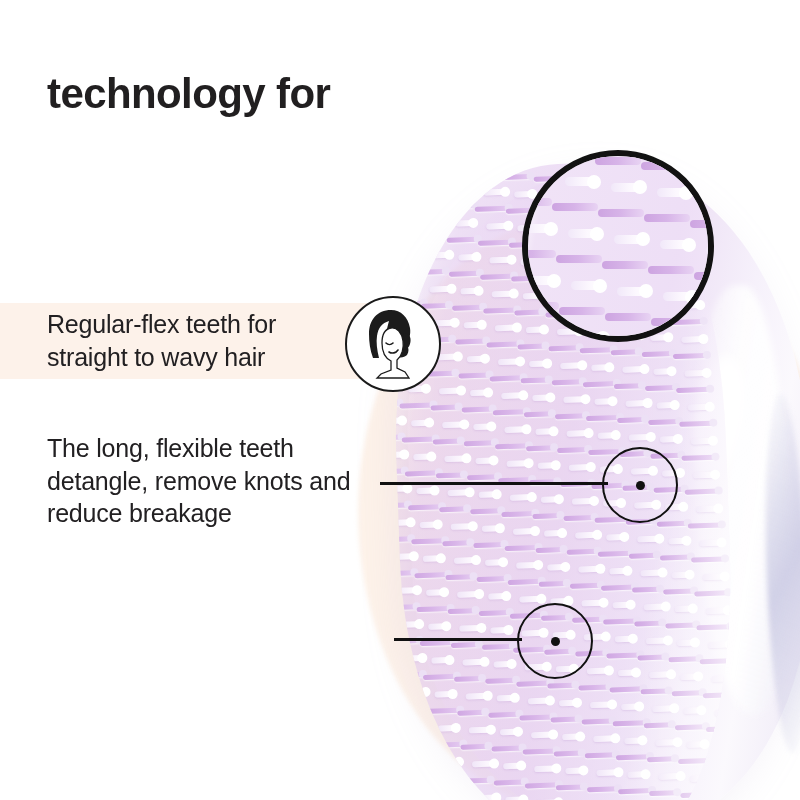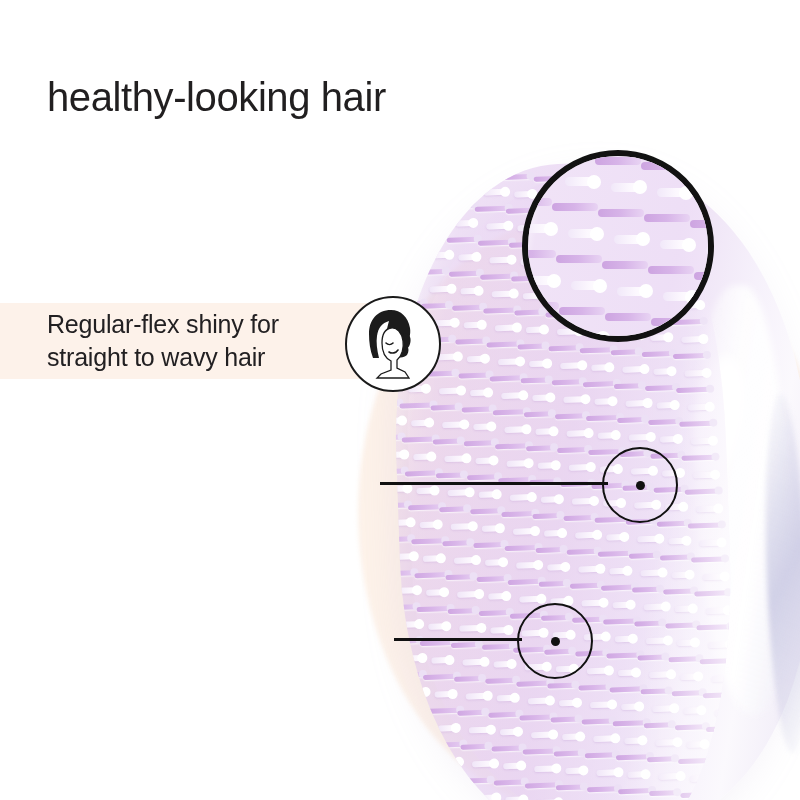--- a/index.html
+++ b/index.html
@@ -793,41 +793,42 @@
             <span class="tooth-short" style="left:137.3px; top:12.4px; width:20px;"></span>
             <span class="tooth-short" style="left:168.3px; top:15.5px; width:24px;"></span>
           </div>
           <div class="row" style="top:636px;"></div>
         </div>
       <div class="pad-shade"></div>
     </div>
   </div>
 
   <div class="headline">
-    <p class="hl-light">healthy-looking hair</p>
+    <p class="hl-bold">technology for</p>
   </div>
 
-  <div class="callout" id="callout-1">Regular-flex shiny for straight to wavy hair</div>
+  <div class="callout" id="callout-1">Regular-flex teeth for straight to wavy hair</div>
 
   <div class="persona-icon">
     <svg width="88" height="88" viewBox="0 0 88 88">
       <path d="M44 12 C30 12 22 22 22 36 C22 44 23 52 26 60 L32 60 C30 52 29 44 30 38
                C31 30 35 25 42 23 C40 30 38 38 40 46 C41 52 44 56 48 58
                C52 60 57 60 60 57 C62 54 62 50 60 47 C62 42 64 36 63 30
                C61 19 54 12 44 12 Z" fill="#1c1c1c"></path>
       <path d="M44 30 C38 31 35 37 35 45 C35 53 38 60 44 63 L44 72 L34 76 L30 80 L62 80
                L58 74 L50 70 L50 62 C55 58 57 50 56 43 C55 35 50 29 44 30 Z" fill="#ffffff"></path>
       <path d="M44 30 C38 31 35 37 35 45 C35 53 38 60 44 63 L44 72 L34 76 L30 80 L62 80
                L58 74 L50 70 L50 62 C55 58 57 50 56 43 C55 35 50 29 44 30 Z" fill="none" stroke="#1c1c1c" stroke-width="1.3"></path>
       <path d="M39 45 C41 47 44 47 46 45" fill="none" stroke="#1c1c1c" stroke-width="1.6" stroke-linecap="round"></path>
       <path d="M42 54 C45 56 49 55 51 52" fill="none" stroke="#1c1c1c" stroke-width="1.6" stroke-linecap="round"></path>
       <path d="M56 36 C62 34 65 40 63 46 C62 50 59 52 56 51 C58 46 58 40 56 36 Z" fill="#1c1c1c"></path>
     </svg>
   </div>
 
+  <div class="callout" id="callout-2">The long, flexible teeth detangle, remove knots and reduce breakage</div>
   <div class="leader" id="leader-2"></div>
   <div class="target" id="target-2">
     <span class="dot"></span>
   </div>
 
   <div class="leader" id="leader-3"></div>
   <div class="target" id="target-3">
     <span class="dot"></span>
   </div>
 

